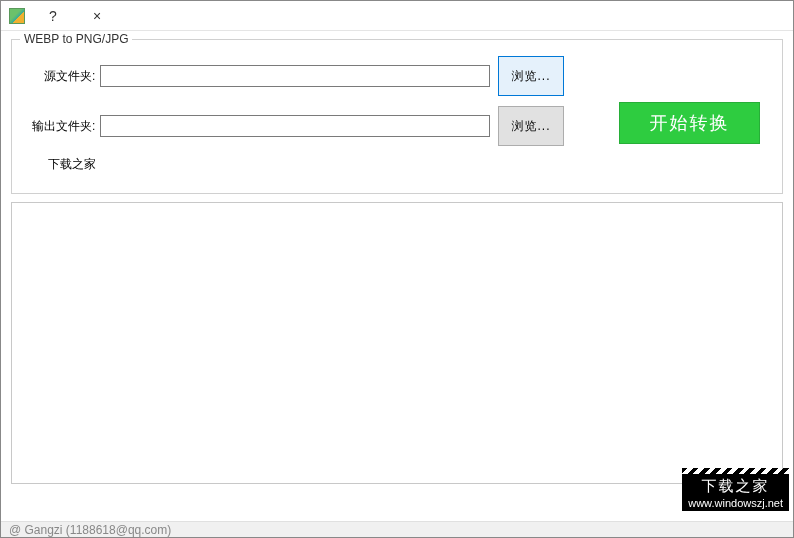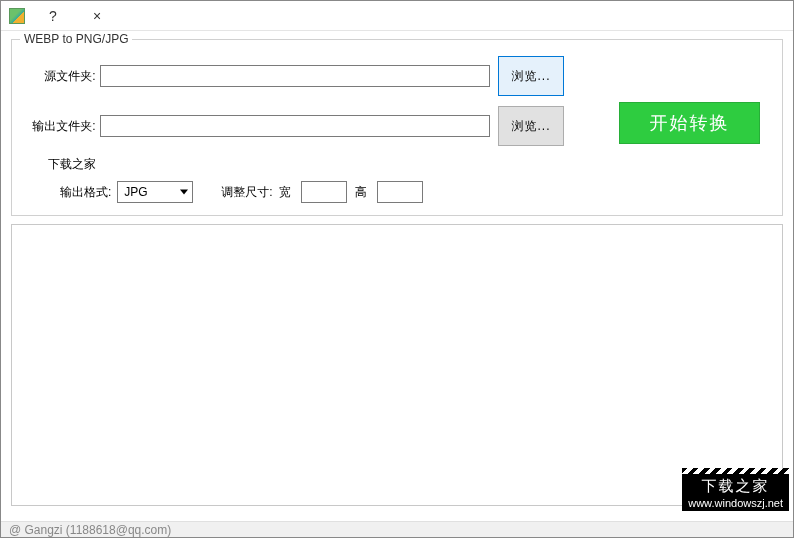--- a/index.html
+++ b/index.html
@@ -48,21 +48,21 @@
       color: #333;
       font-size: 12px;
     }
     .row {
       display: flex;
       align-items: center;
       margin-bottom: 10px;
     }
     .row .label {
       width: 72px;
-      text-align: center;
+      text-align: left;
       color: #000;
       margin-right: 4px;
     }
     .row .textfield {
       flex: 1;
       height: 22px;
       border: 1px solid #7a7a7a;
       background: #fff;
       padding: 0 4px;
     }
@@ -175,32 +175,20 @@
       <div class="row">
         <div class="label" style="padding-left:8px">输出文件夹:</div>
         <input class="textfield" value="" style="">
         <button class="browse-btn">浏览...</button>
       </div>
     </div>
 
     <button class="start-btn">开始转换</button>
 
     <div class="params-label">下载之家</div>
-    <div class="params-row">
-      <span class="plabel">输出格式:</span>
-      <div class="format-select">
-        <span>JPG</span>
-        <span class="caret"></span>
-      </div>
-      <span class="plabel">调整尺寸:</span>
-      <span class="plabel">宽</span>
-      <input class="dim-input" value="" style="">
-      <span class="plabel">高</span>
-      <input class="dim-input" value="" style="">
-    </div>
   </div>
 </div>
 
 <div class="output-area"></div>
 
 <div class="statusbar">
   <span>@ Gangzi (1188618@qq.com)</span>
 </div>
 
 <div class="watermark">

